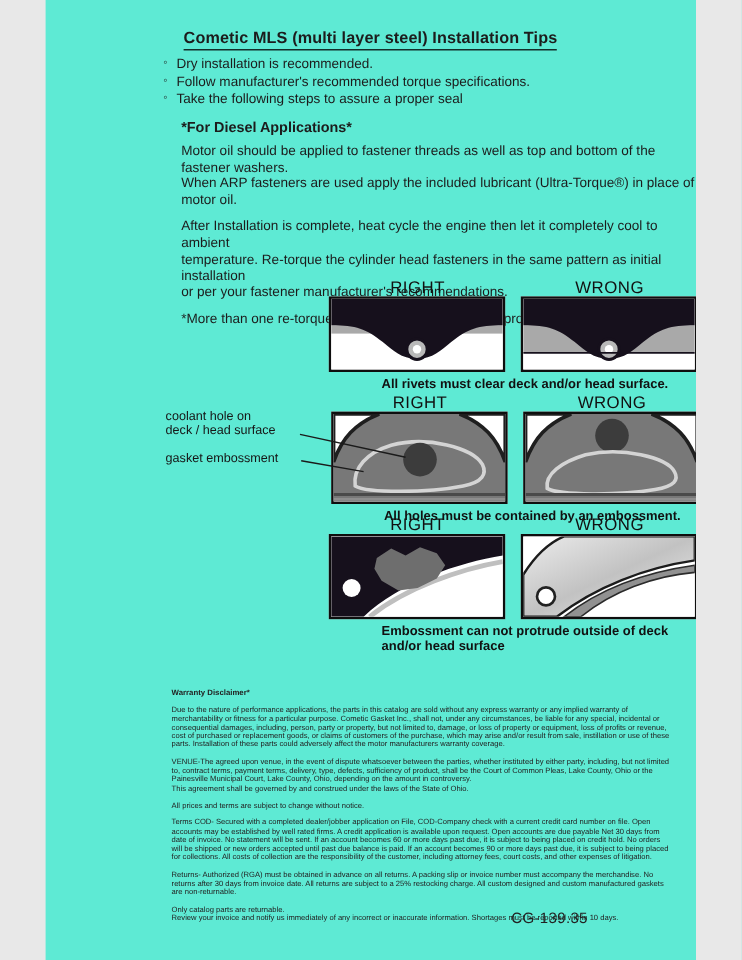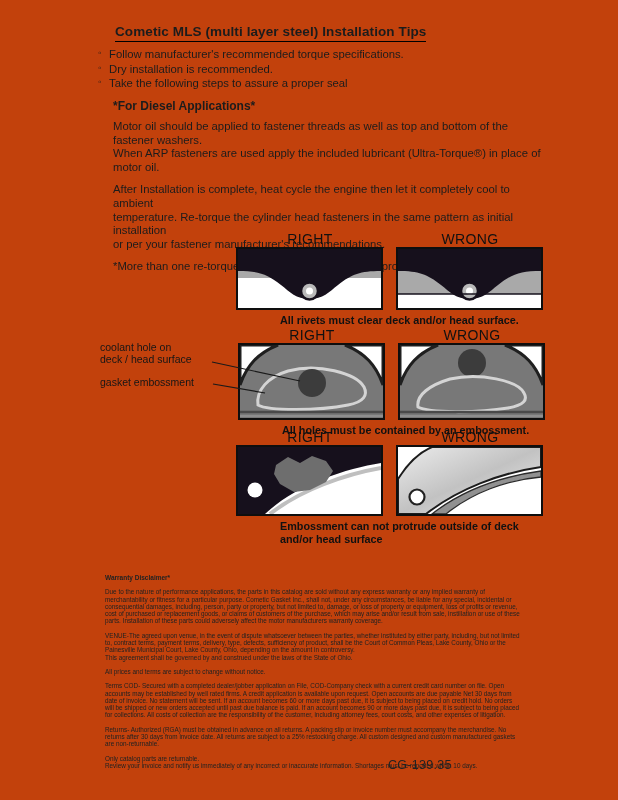--- a/index.html
+++ b/index.html
@@ -1,17 +1,17 @@
 <!DOCTYPE html>
 <html><head>
 <meta charset="utf-8">
 <style>
   html,body{margin:0;padding:0;background:#e8e8e8;}
   .page{
-    position:relative;width:618px;height:800px;background:#c2410c;
+    position:relative;width:542px;height:800px;background:#5eead4;
     font-family:"Liberation Sans", sans-serif;color:#1c1c1c;overflow:hidden;
     margin:0 auto;
   }
   
   .title{
     position:absolute;left:115px;top:24px;font-size:13.5px;font-weight:bold;
     border-bottom:1.5px solid #000;padding-bottom:2px;letter-spacing:0.1px;
   }
   
   .tips{position:absolute;left:98px;top:47px;width:450px;font-size:11.3px;line-height:14.6px;}
@@ -48,22 +48,22 @@
   .footer{position:absolute;left:388px;top:758px;font-size:12.5px;letter-spacing:0.3px;color:#222;}
 </style>
 </head>
 <body>
 
 <div class="page">
 
   <div class="title">Cometic MLS (multi layer steel) Installation Tips</div>
 
   <div class="tips">
+    <div class="bullet">Dry installation is recommended.</div>
     <div class="bullet">Follow manufacturer's recommended torque specifications.</div>
-    <div class="bullet">Dry installation is recommended.</div>
     <div class="bullet">Take the following steps to assure a proper seal</div>
   </div>
 
   <div class="diesel">
     <div class="diesel-h">*For Diesel Applications*</div>
     <p>Motor oil should be applied to fastener threads as well as top and bottom of the fastener washers.
 When ARP fasteners are used apply the included lubricant (Ultra-Torque®) in place of motor oil.</p>
     <p>After Installation is complete, heat cycle the engine then let it completely cool to ambient
 temperature. Re-torque the cylinder head fasteners in the same pattern as initial installation
 or per your fastener manufacturer's recommendations.</p>

